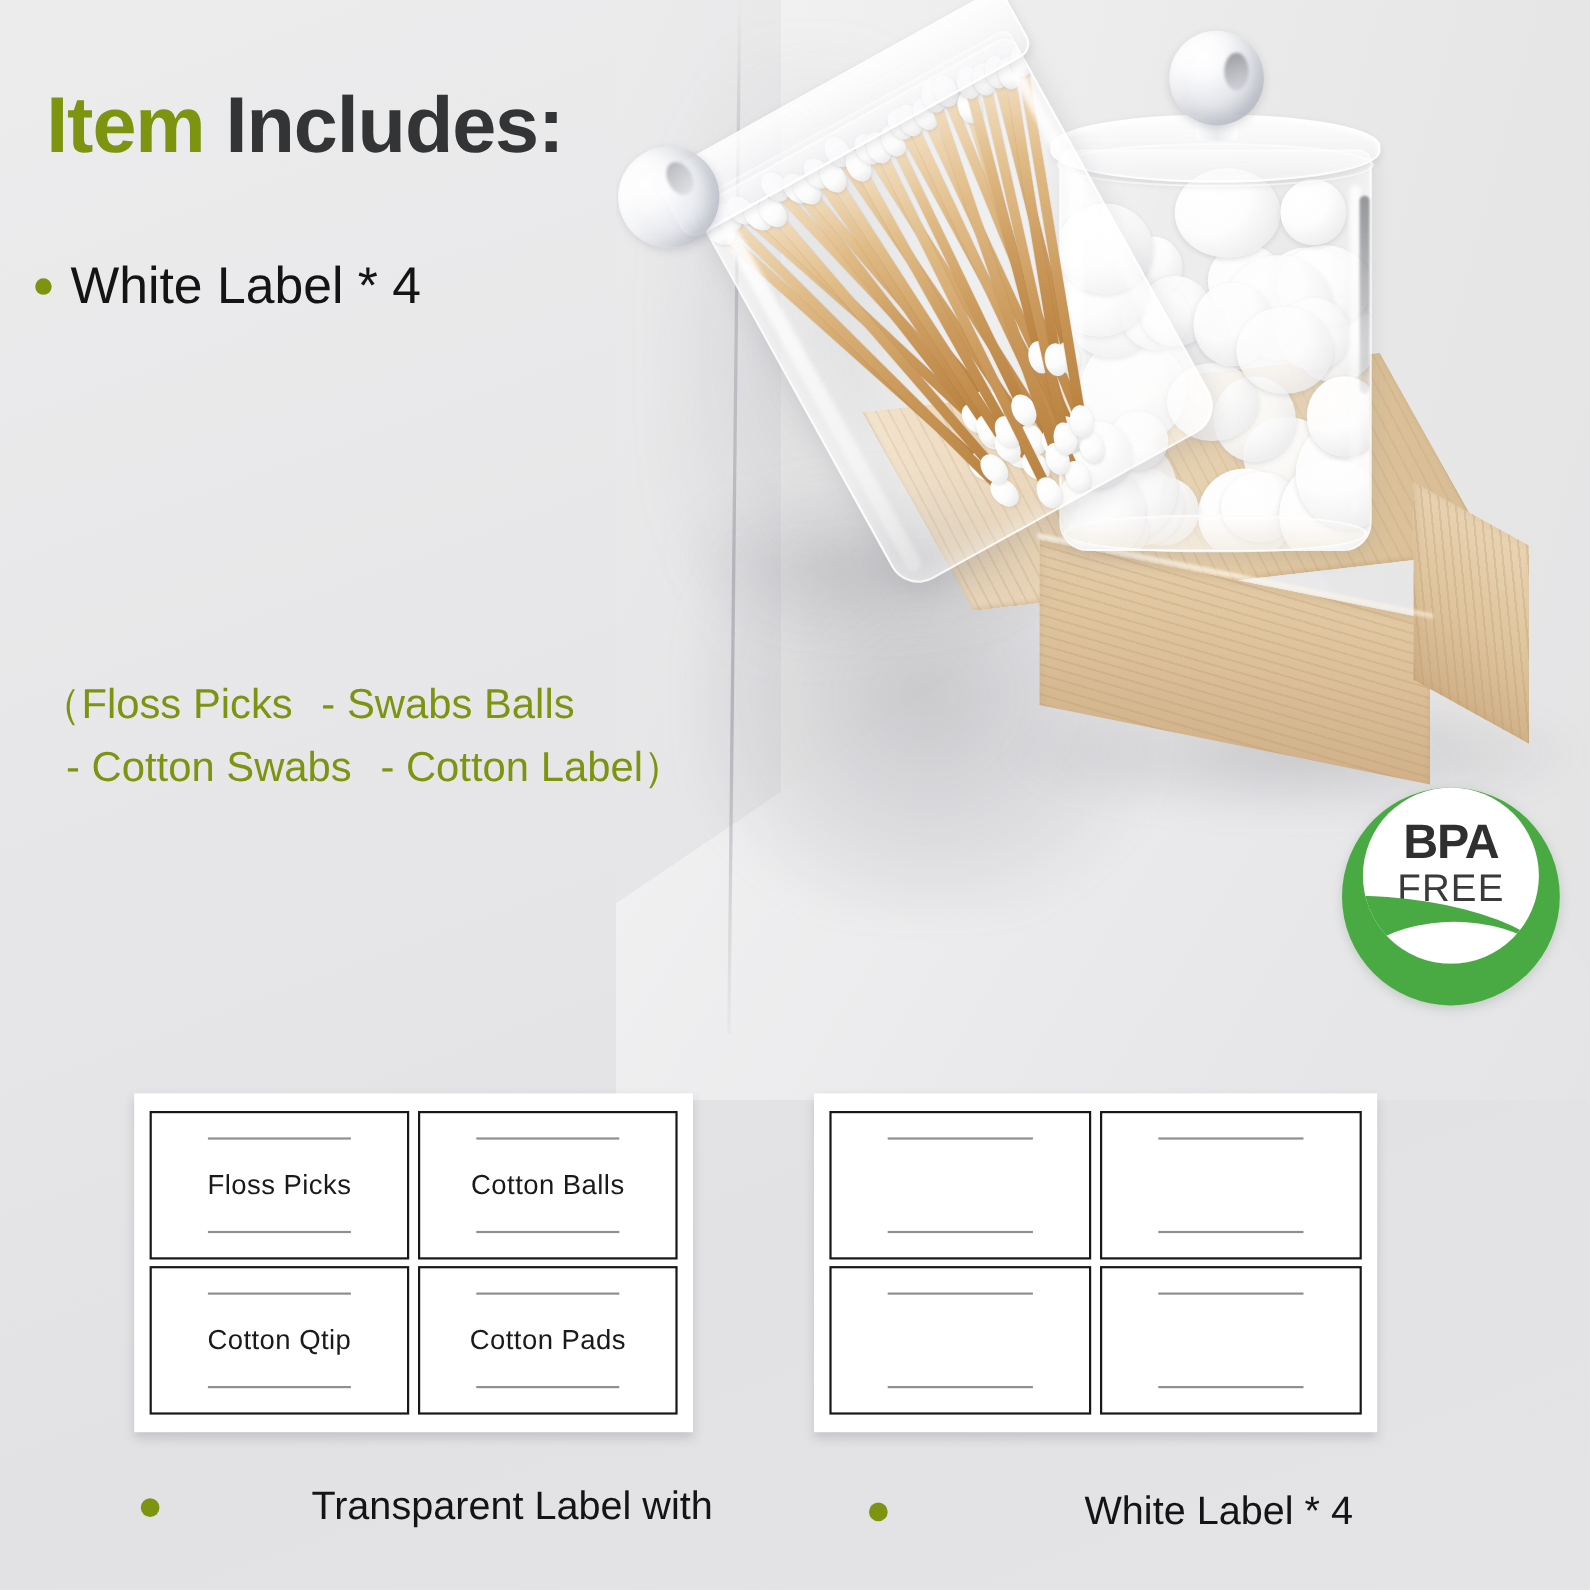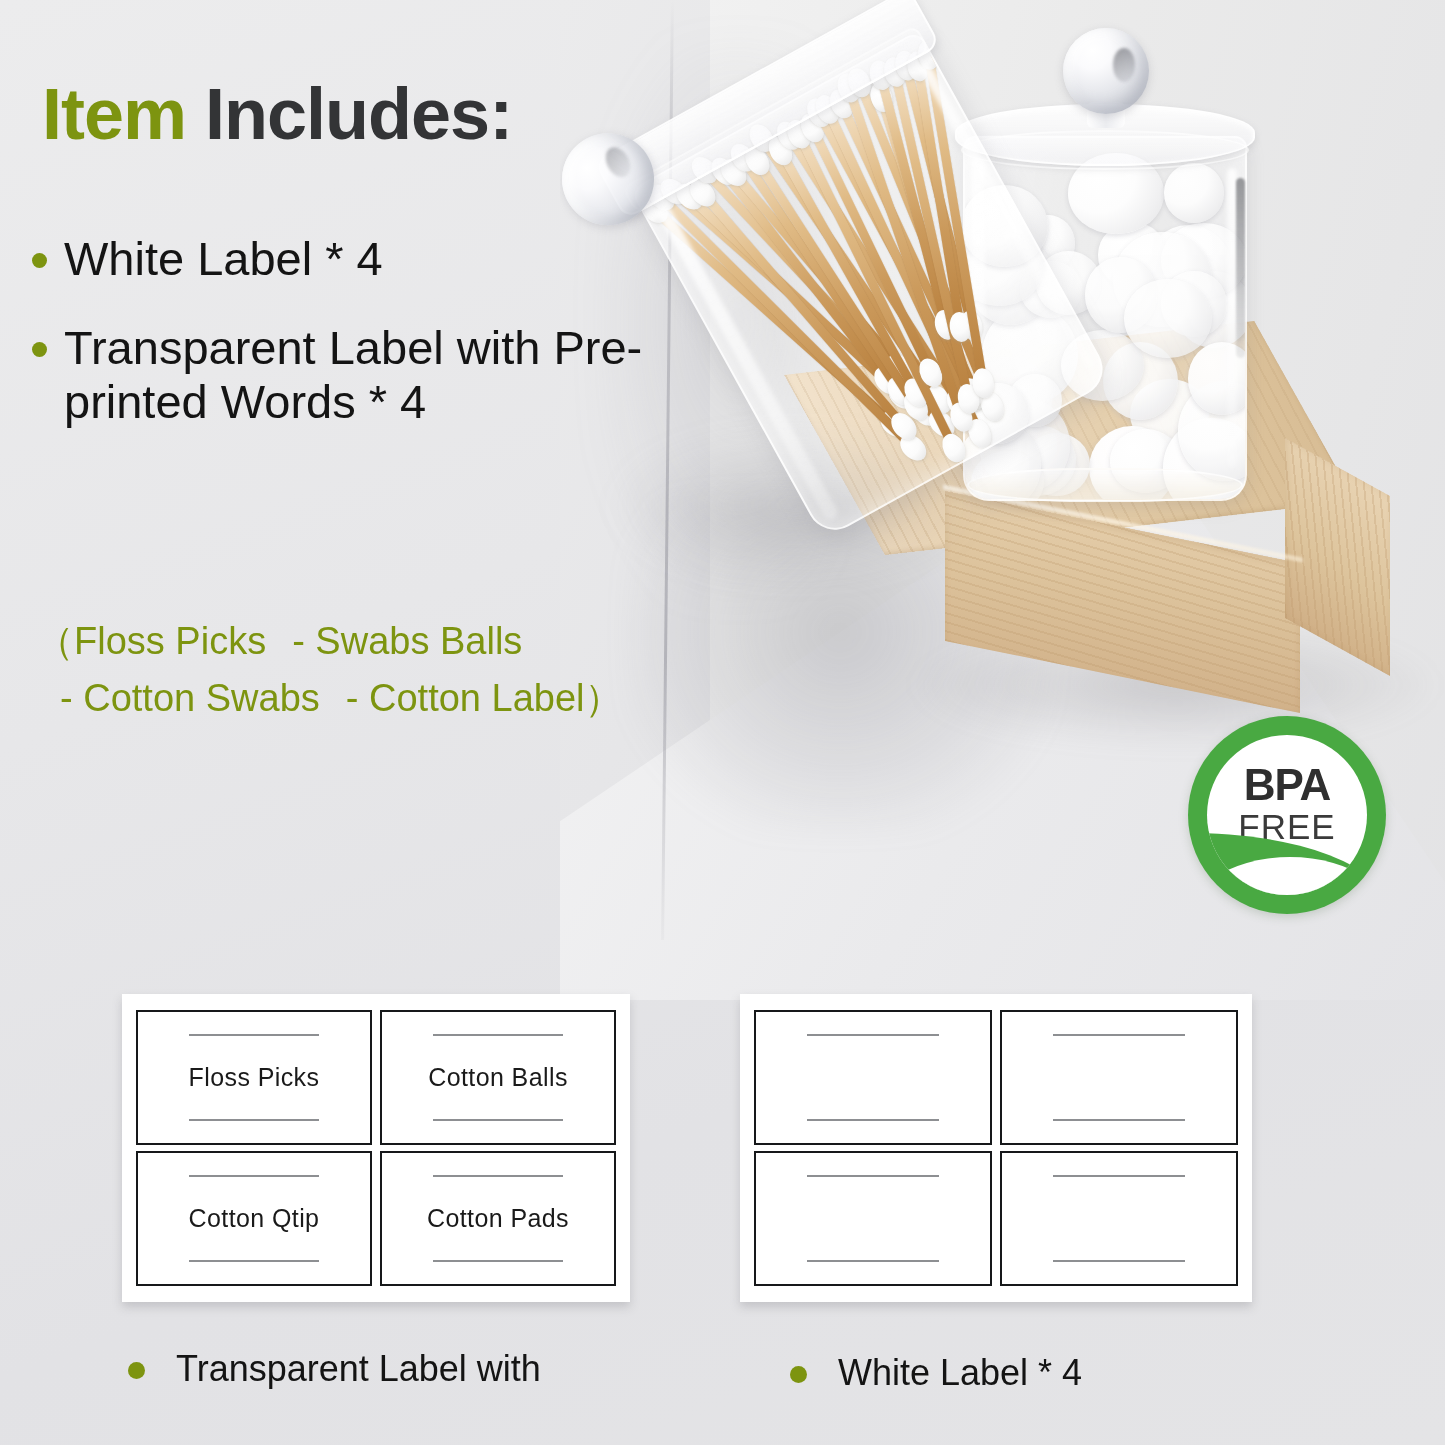--- a/index.html
+++ b/index.html
@@ -213,24 +213,24 @@
     background:linear-gradient(180deg,rgba(255,255,255,.85),rgba(255,255,255,.25)); filter:blur(2px);
   }
   .jar-b-shadow{
     position:absolute; left:55px; top:430px; width:360px; height:150px;
     background:radial-gradient(ellipse at 50% 50%,rgba(120,120,128,.26),rgba(140,140,148,0) 72%);
     filter:blur(16px);
   }
 
   
   .bpa{
-    position:absolute; left:1188px; top:716px; width:198px; height:198px;
+    position:absolute; left:1220px; top:716px; width:198px; height:198px;
     border-radius:50%;
     background:var(--bpa-green,#49a942);
-    display:flex; align-items:center; justify-content:center;
+    display:flex; justify-content:center;
     box-shadow:0 3px 10px rgba(90,120,88,.25);
   }
   .bpa .inner{
     position:relative; width:160px; height:160px; border-radius:50%;
     background:#ffffff; overflow:hidden;
     display:flex; flex-direction:column; align-items:center; justify-content:flex-start;
     padding-top:28px;
   }
   .bpa-txt1{ font-size:44px; font-weight:bold; letter-spacing:-1px; color:#2f2f2f; line-height:1; }
   .bpa-txt2{ font-size:35px; font-weight:normal; letter-spacing:1px; color:#3a3a3a; line-height:1.05; margin-top:2px; }
@@ -294,21 +294,21 @@
   .lbl-text{
     font-size:25px; color:#1a1a1a; letter-spacing:.4px; white-space:nowrap;
   }
 
   
   .caption{ position:absolute; font-size:36px; line-height:1.18; color:#141414; }
   .caption .dot{
     position:absolute; left:0; top:14px; width:17px; height:17px;
     border-radius:50%; background:var(--accent,#7d9410);
   }
-  .caption .txt{ display:block; padding-left:0; }
+  .caption .txt{ display:block; padding-left:0;text-align:right; }
   #cap-transparent{ left:128px; top:1348px; width:520px; }
   #cap-transparent .txt{ margin-left:48px; }
   #cap-white{ left:790px; top:1352px; width:440px; }
   #cap-white .txt{ margin-left:48px; }
 </style>
 </head>
 <body style="background: rgb(230, 230, 232);">
 
 <div id="stage">
 
@@ -529,21 +529,20 @@
       <div class="leaf2"></div>
     </div>
   </div>
 
   <div class="headline">
     <span class="g">Item</span><span>&nbsp;</span><span class="d">Includes:</span>
   </div>
 
   <ul class="feature-list">
     <li>White Label * 4</li>
-    <li>Transparent Label with Pre-printed Words * 4</li>
   </ul>
 
   <div class="paren-block">
     <div class="paren-row r1"><span>（</span><span>Floss Picks</span><span class="sp"></span><span>- Swabs Balls</span></div>
     <div class="paren-row r2"><span>- Cotton Swabs</span><span class="sp"></span><span>- Cotton Label</span><span>）</span></div>
   </div>
 
   <div class="sheet transparent-sheet">
     <div class="lbl-slot">
       <div class="lbl-card">

